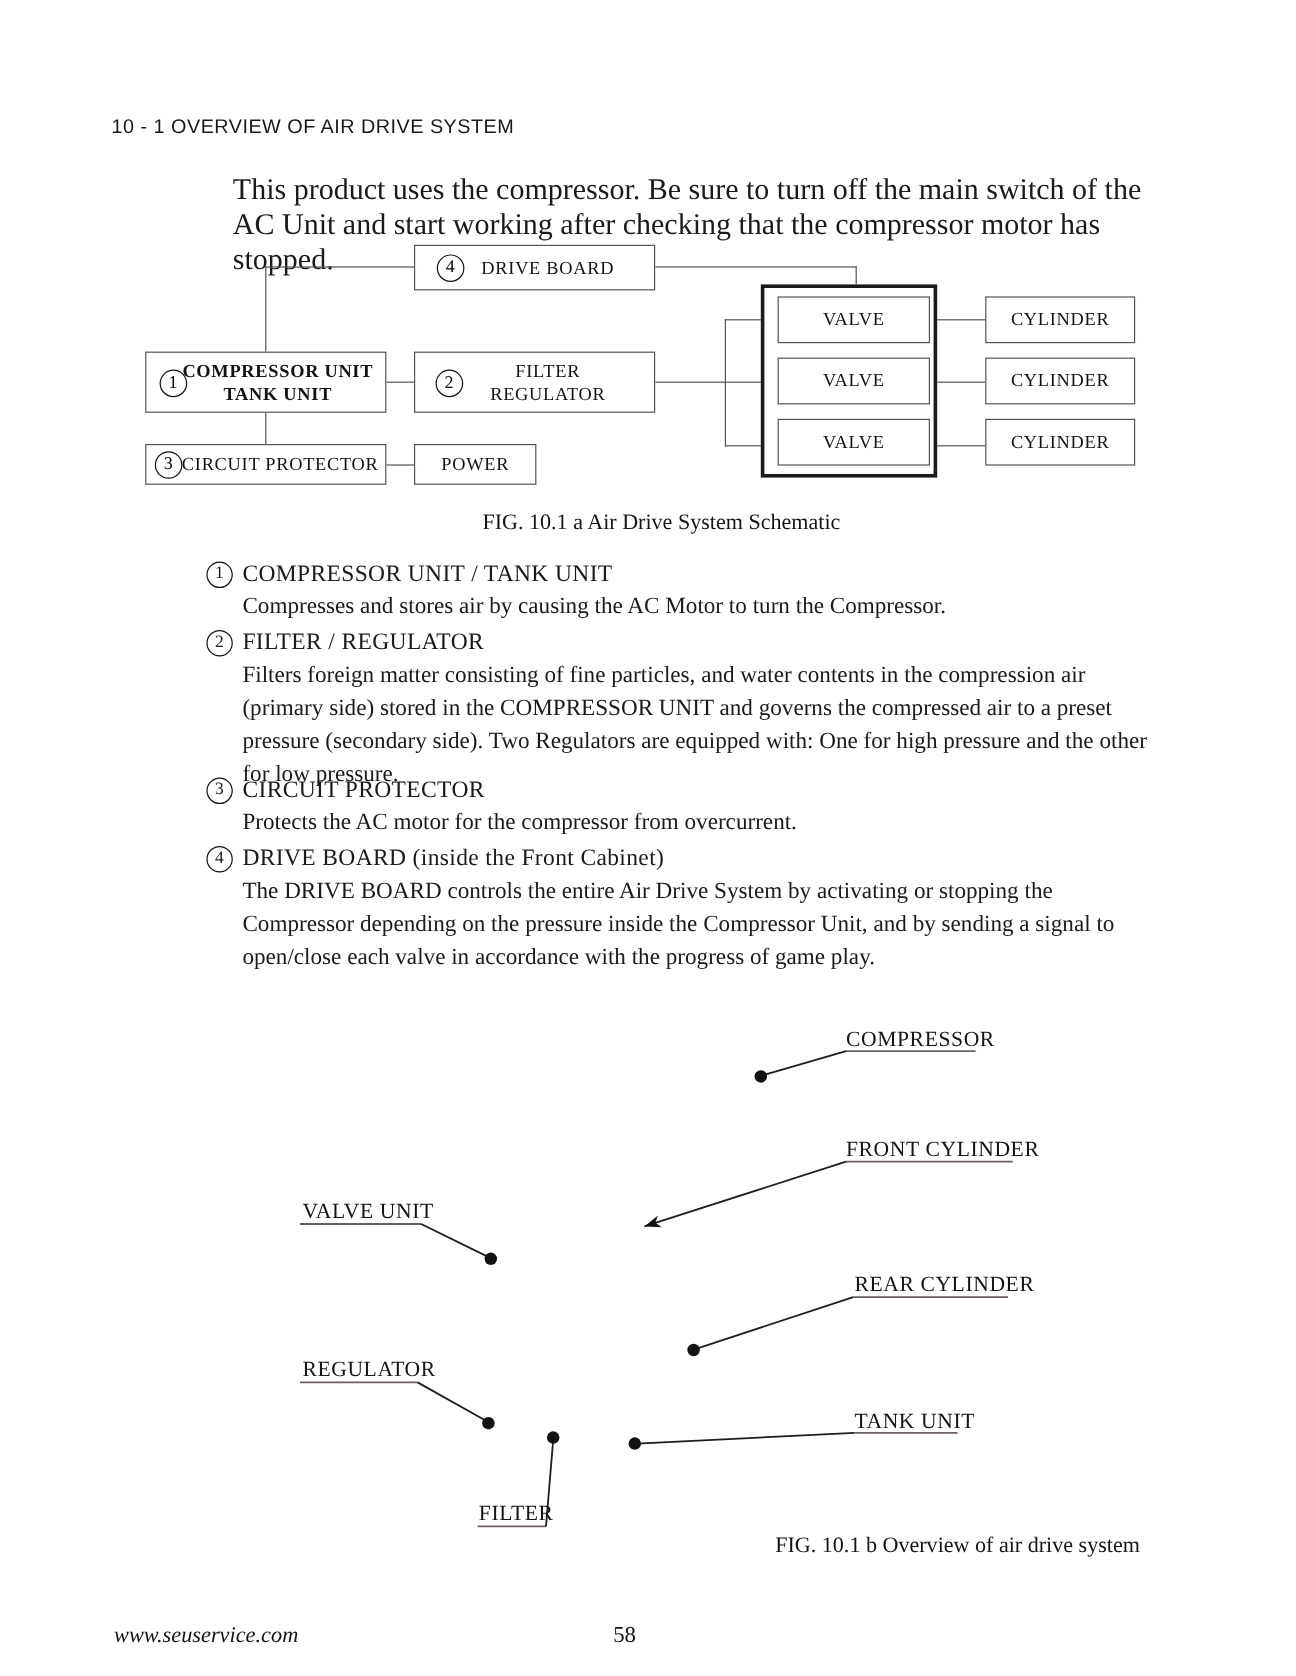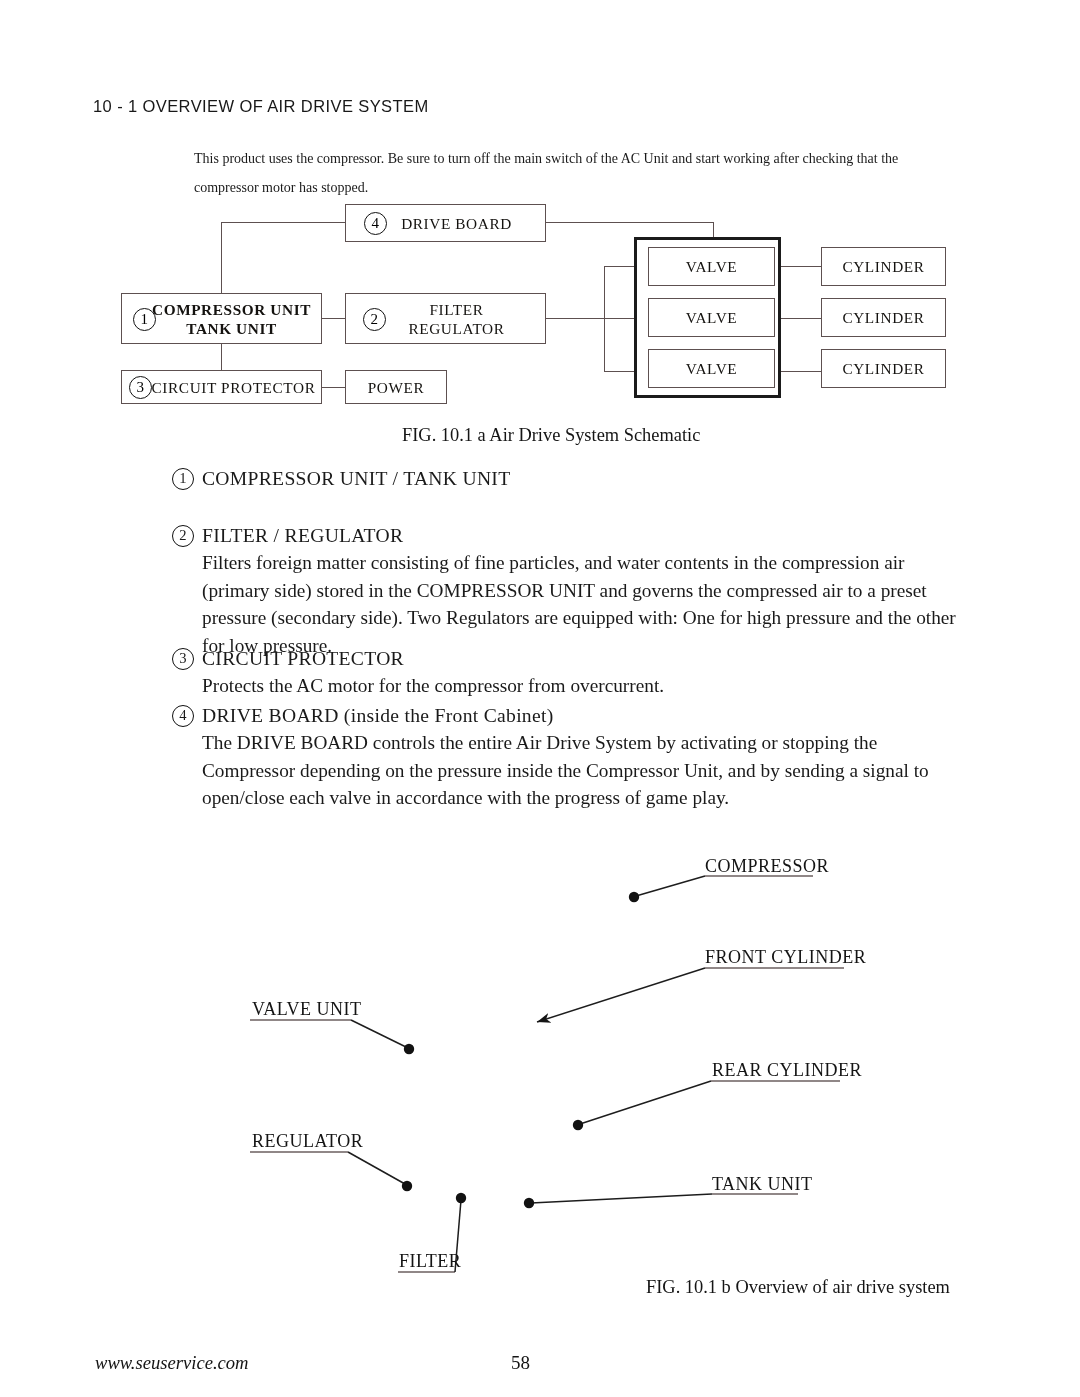--- a/index.html
+++ b/index.html
@@ -31,21 +31,21 @@
     white-space: nowrap;
     color: #181818;
   }
 
   
   .intro {
     position: absolute;
     left: 194px;
     top: 144px;
     width: 764px;
-    font-size: 14px;
+    font-size: 25px;
     line-height: 29px;
     text-align: left;
   }
 
   
   #schematic {
     position: absolute;
     left: 0;
     top: 0;
     width: 1080px;
@@ -243,20 +243,21 @@
     <div class="sbox" style="left:821px; top:349px; width:125px; height:39px;">CYLINDER</div>
   </div>
 
   <div class="fig-cap" style="left:402px; top:425px;">FIG. 10.1 a  Air Drive System Schematic</div>
 
   <div class="desc-block" style="top:466px;">
     <div class="desc-head">
       <span class="circ-inline">1</span>
       <span>COMPRESSOR UNIT / TANK UNIT</span>
     </div>
+    <div class="desc-body">Compresses and stores air by causing the AC Motor to turn the Compressor.</div>
   </div>
 
   <div class="desc-block" style="top:523px;">
     <div class="desc-head">
       <span class="circ-inline">2</span>
       <span>FILTER / REGULATOR</span>
     </div>
     <div class="desc-body">Filters foreign matter consisting of fine particles, and water contents in the compression air (primary side) stored in the COMPRESSOR UNIT and governs the compressed air to a preset pressure (secondary side).  Two Regulators are equipped with: One for high pressure and the other for low pressure.</div>
   </div>
 

